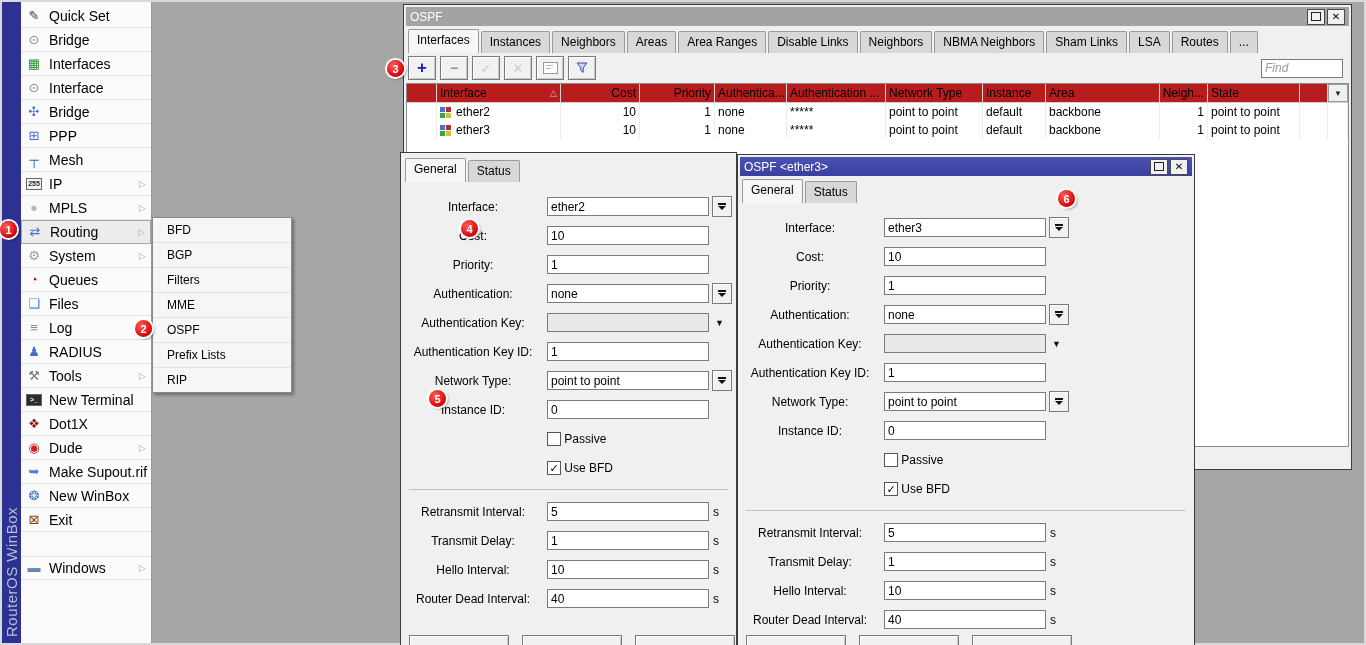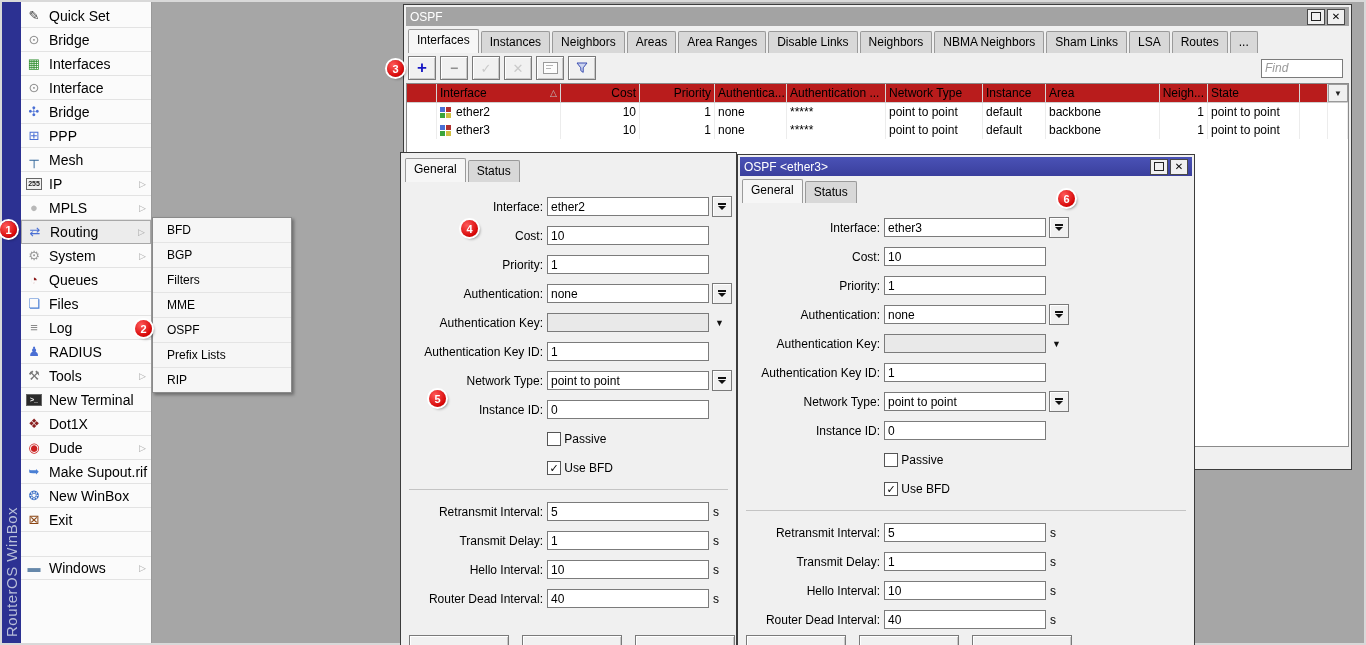--- a/index.html
+++ b/index.html
@@ -66,21 +66,21 @@
   .trow{height:18px;font-size:12px;}
   .trow .tc{padding:1px 3px;white-space:nowrap;overflow:hidden;border-right:1px solid #ececec;display:flex;align-items:center;}
   .trow .tc.r,.thead .hc.r{justify-content:flex-end;}
   .ifico{display:inline-grid;grid-template-columns:5px 5px;grid-template-rows:5px 5px;gap:1px;margin-right:5px;}
   .ifico i{display:block;}
   .footerband{flex:0 0 20px;}
   
   .dlg{overflow:hidden;}
   .dform{position:relative;padding-top:10px;}
   .frow{height:29px;display:flex;align-items:center;}
-  .flbl{flex:0 0 140px;text-align:right;padding-right:4px;font-size:12px;white-space:nowrap;}
+  .flbl{flex:0 0 140px;text-align:center;padding-right:4px;font-size:12px;white-space:nowrap;}
   .tin{width:154px;height:17px;border:1px solid #7b7b7b;font-size:12px;padding:0 3px;background:#fff;font-family:inherit;}
   .tin:disabled{background:#e9e9e9;}
   .combo-btn{width:18px;height:19px;margin-left:3px;background:#f1f1f1;border:1px solid #7a7a7a;
     box-shadow:inset 1px 1px 0 #fff;display:flex;flex-direction:column;align-items:center;justify-content:center;}
   .dda{display:block;}
   .dda::before{content:"";display:block;width:8px;height:2px;background:#111;margin:0 0 1px 0;}
   .dda::after{content:"";display:block;width:0;height:0;border-left:4px solid transparent;border-right:4px solid transparent;
     border-top:4px solid #111;margin:0 auto;}
   .plain-arrow{margin-left:6px;font-size:9px;color:#111;}
   .unit{margin-left:4px;font-size:12px;}

